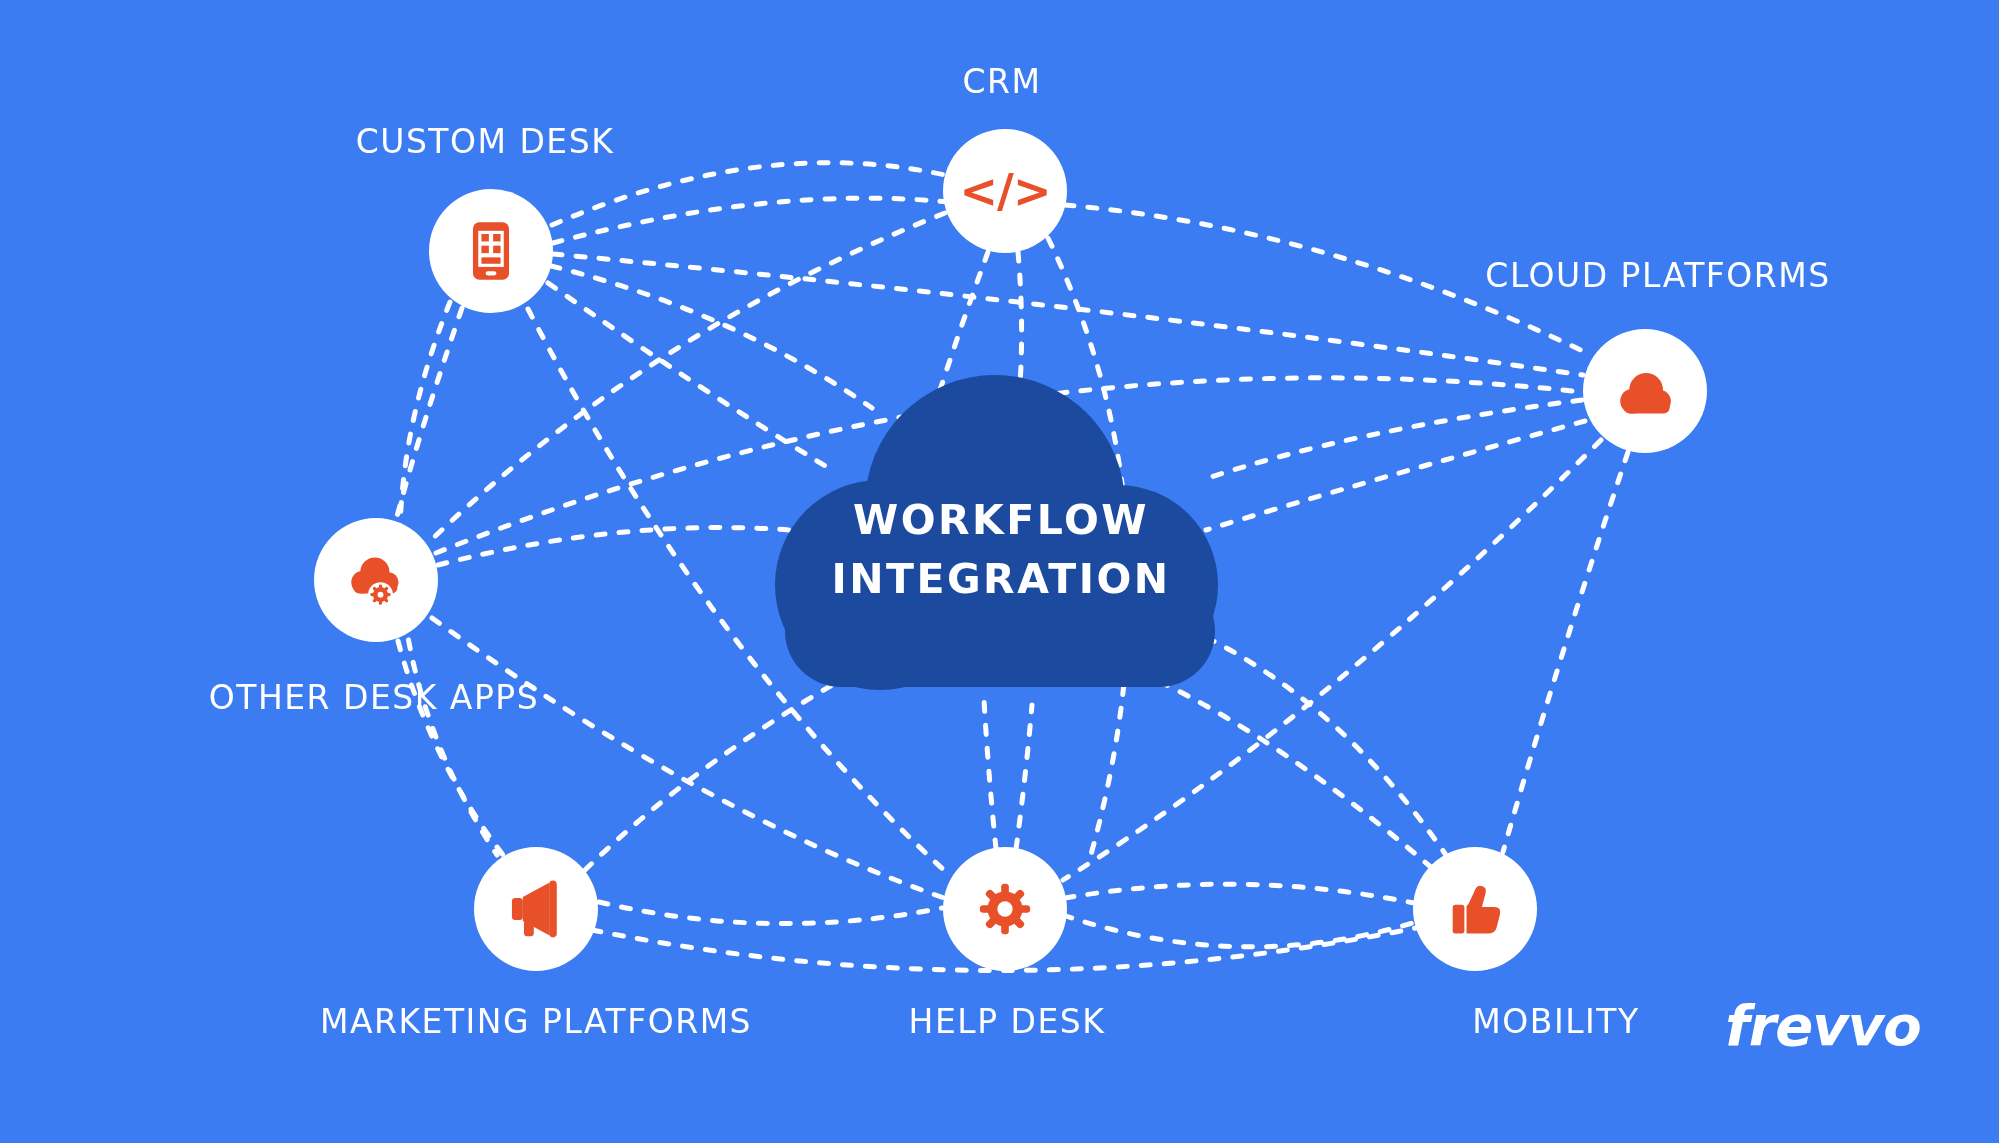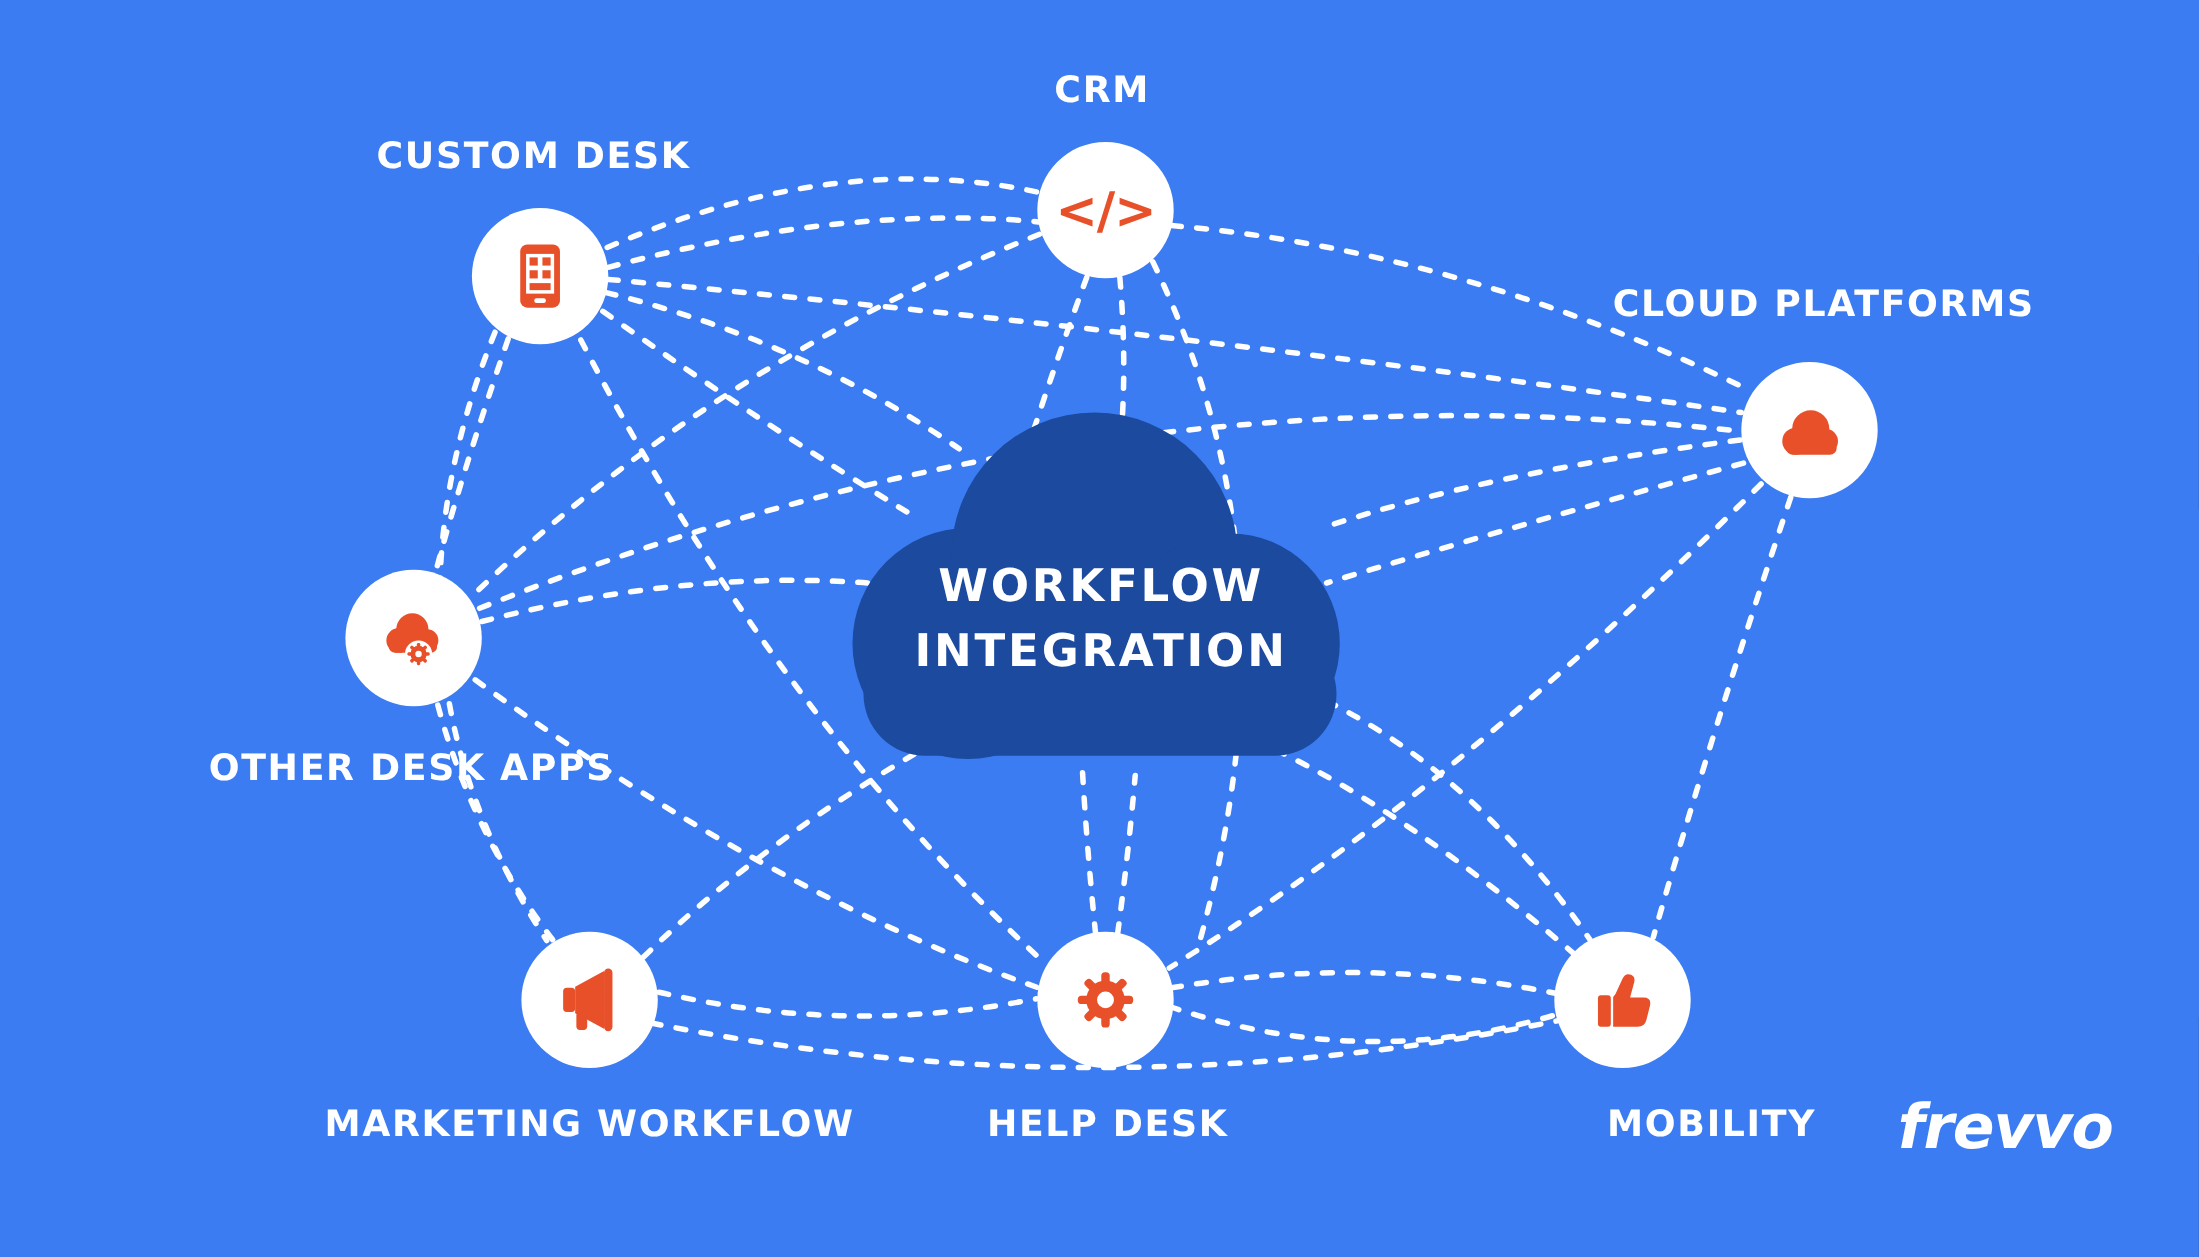--- a/index.html
+++ b/index.html
@@ -40,38 +40,38 @@
     background:#ffffff;
     display:flex;
     align-items:center;
     justify-content:center;
   }
   .node-circle svg{display:block;}
   .node-label{
     position:absolute;
     transform:translateX(-50%);
     color:#ffffff;
-    font-weight:700;
+    font-weight:400;
     font-size:33px;
     letter-spacing:1.5px;
     white-space:nowrap;
     text-align:center;
   }
   .code-glyph{
     color:var(--accent);
     font-weight:700;
     font-size:46px;
     letter-spacing:-1px;
     line-height:1;
     font-family:"DejaVu Sans", sans-serif;
   }
   .center-text{
     position:absolute;
     left:1001px;
-    top:503px;
+    top:491px;
     transform:translateX(-50%);
     text-align:center;
     color:#ffffff;
     font-weight:700;
     font-size:41px;
     letter-spacing:2.5px;
     line-height:1.45;
     white-space:nowrap;
   }
   .logo{
@@ -207,21 +207,21 @@
           <rect x="34.6" y="36" width="2.8" height="18" rx="1.2" transform="rotate(45 36 45)"></rect>
           <rect x="34.6" y="36" width="2.8" height="18" rx="1.2" transform="rotate(90 36 45)"></rect>
           <rect x="34.6" y="36" width="2.8" height="18" rx="1.2" transform="rotate(135 36 45)"></rect>
         </g>
         <circle cx="36" cy="45" r="6.5"></circle>
       </g>
       <circle cx="36" cy="45" r="2.6" fill="#ffffff"></circle>
     </svg>
   </div>
 
-  <div class="node-label lbl-marketing">MARKETING WORKFLOW</div>
+  <div class="node-label lbl-marketing">MARKETING PLATFORMS</div>
   <div class="node-circle pos-marketing">
     <svg width="70" height="70" viewBox="0 0 64 64">
       <g fill="#e8502a">
         <path d="M 44 8 L 44 56 L 20 43 L 20 21 Z"></path>
         <rect x="44" y="6" width="7" height="52" rx="3.5"></rect>
         <rect x="10" y="22" width="10" height="20" rx="3"></rect>
         <rect x="21" y="42" width="9" height="15" rx="3"></rect>
       </g>
     </svg>
   </div>

